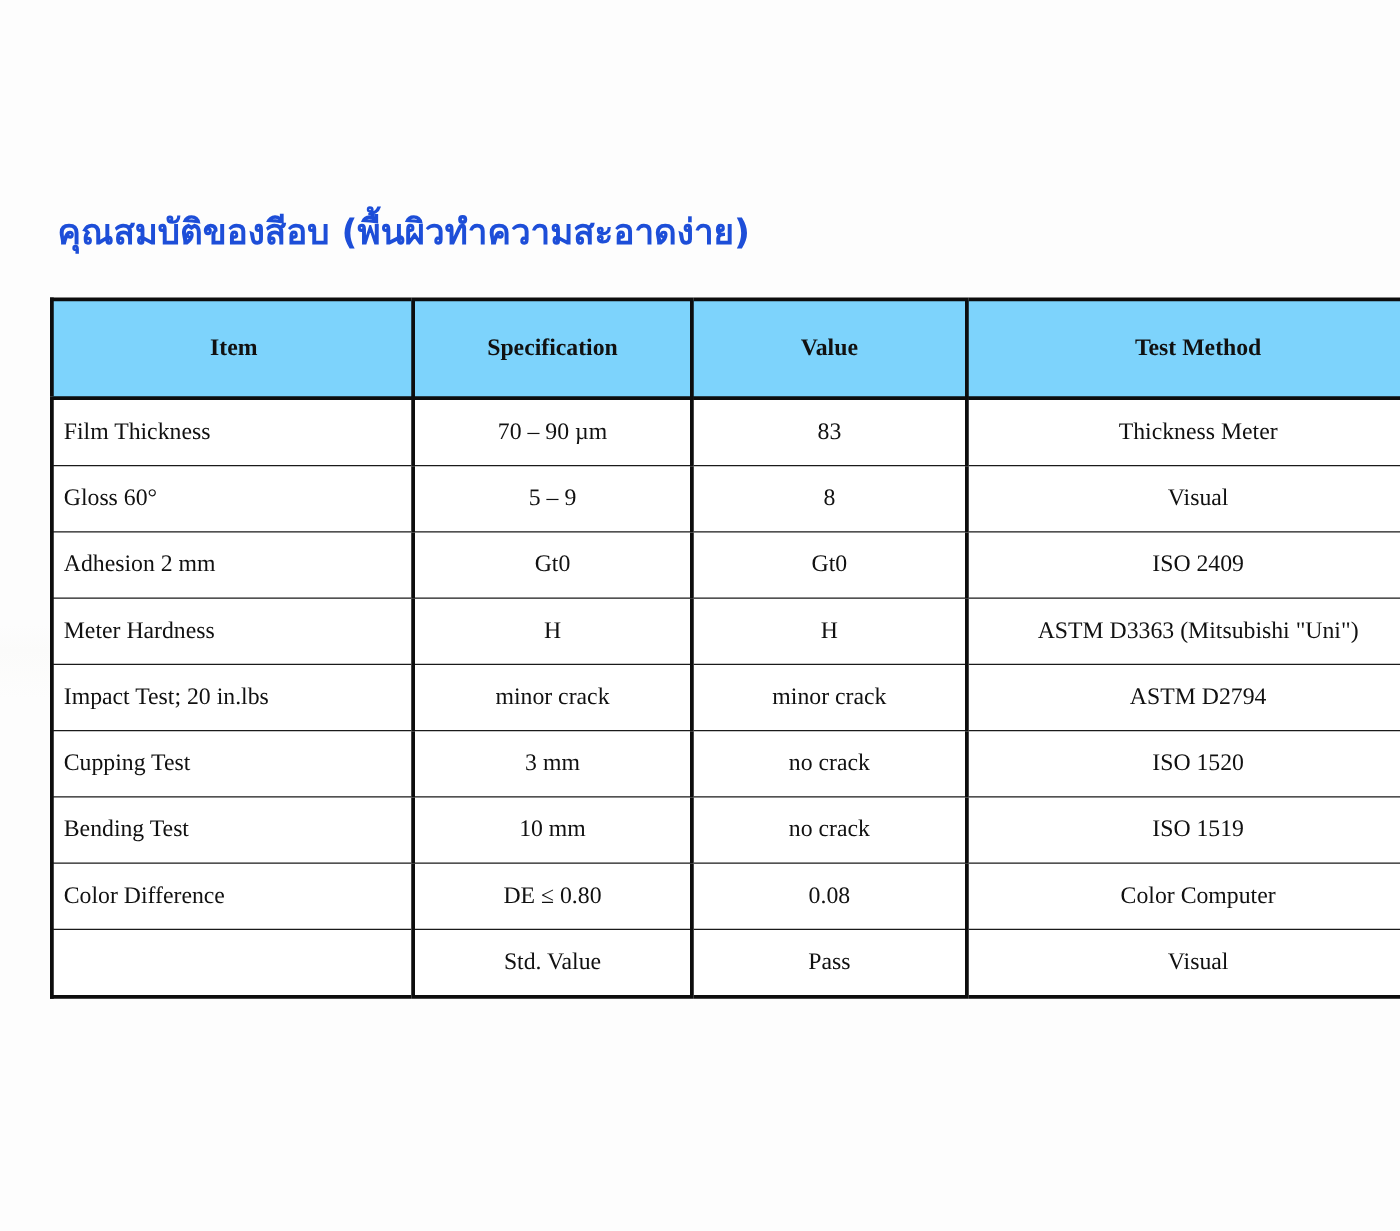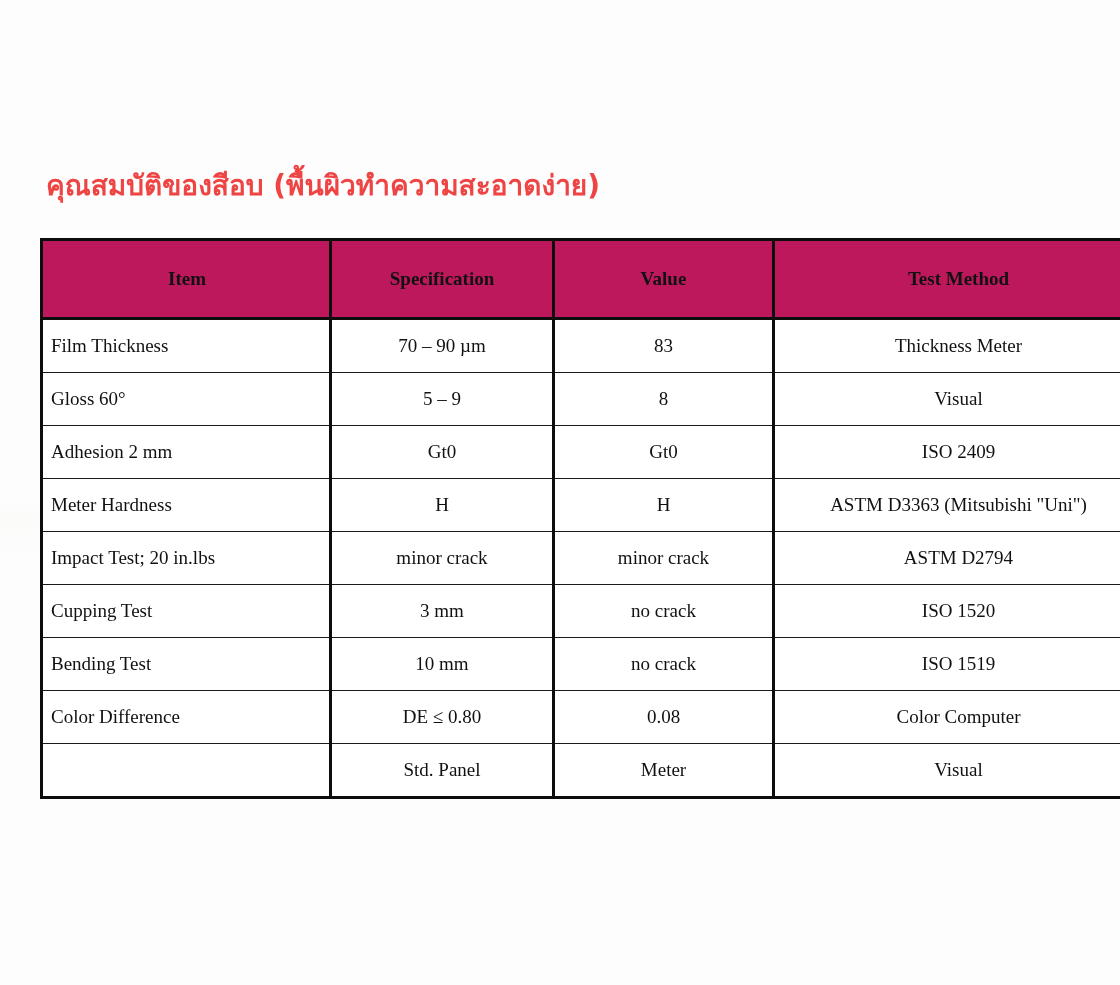--- a/index.html
+++ b/index.html
@@ -35,21 +35,21 @@
     z-index: 1;
   }
 
   .doc-title {
     position: absolute;
     left: 46px;
     top: 163px;
     font-family: "DejaVu Sans", sans-serif;
     font-size: 28px;
     font-weight: bold;
-    color: #ef4444;
+    color: #1d4ed8;
     white-space: nowrap;
     letter-spacing: 0px;
   }
 
   .table-wrap {
     position: absolute;
     left: 40px;
     top: 238px;
     width: 1040px;
   }
@@ -116,21 +116,21 @@
   }
 
   table.spec-table th.col-method,
   table.spec-table td.cell-method {
     text-align: center;
   }
 
   
   td.cell-empty { border-top: 1px solid #1a1a1a; }
 
-  .hdr-row th { background: #be185d; }
+  .hdr-row th { background: #7dd3fc; }
 
   tbody tr td { border-top: 1px solid #2a2a2a; }
 </style>
 </head>
 <body>
 
 <div class="page-bg"></div>
 
 <div class="content">
 
@@ -190,21 +190,21 @@
           <td class="cell-method">ISO 1519</td>
         </tr>
         <tr>
           <td class="cell-item">Color Difference</td>
           <td class="cell-spec">DE ≤ 0.80</td>
           <td class="cell-value">0.08</td>
           <td class="cell-method">Color Computer</td>
         </tr>
         <tr>
           <td class="cell-item cell-empty"></td>
-          <td class="cell-spec">Std. Panel</td>
-          <td class="cell-value">Meter</td>
+          <td class="cell-spec">Std. Value</td>
+          <td class="cell-value">Pass</td>
           <td class="cell-method">Visual</td>
         </tr>
       </tbody>
     </table>
   </div>
 
 </div>
 
 </body></html>

